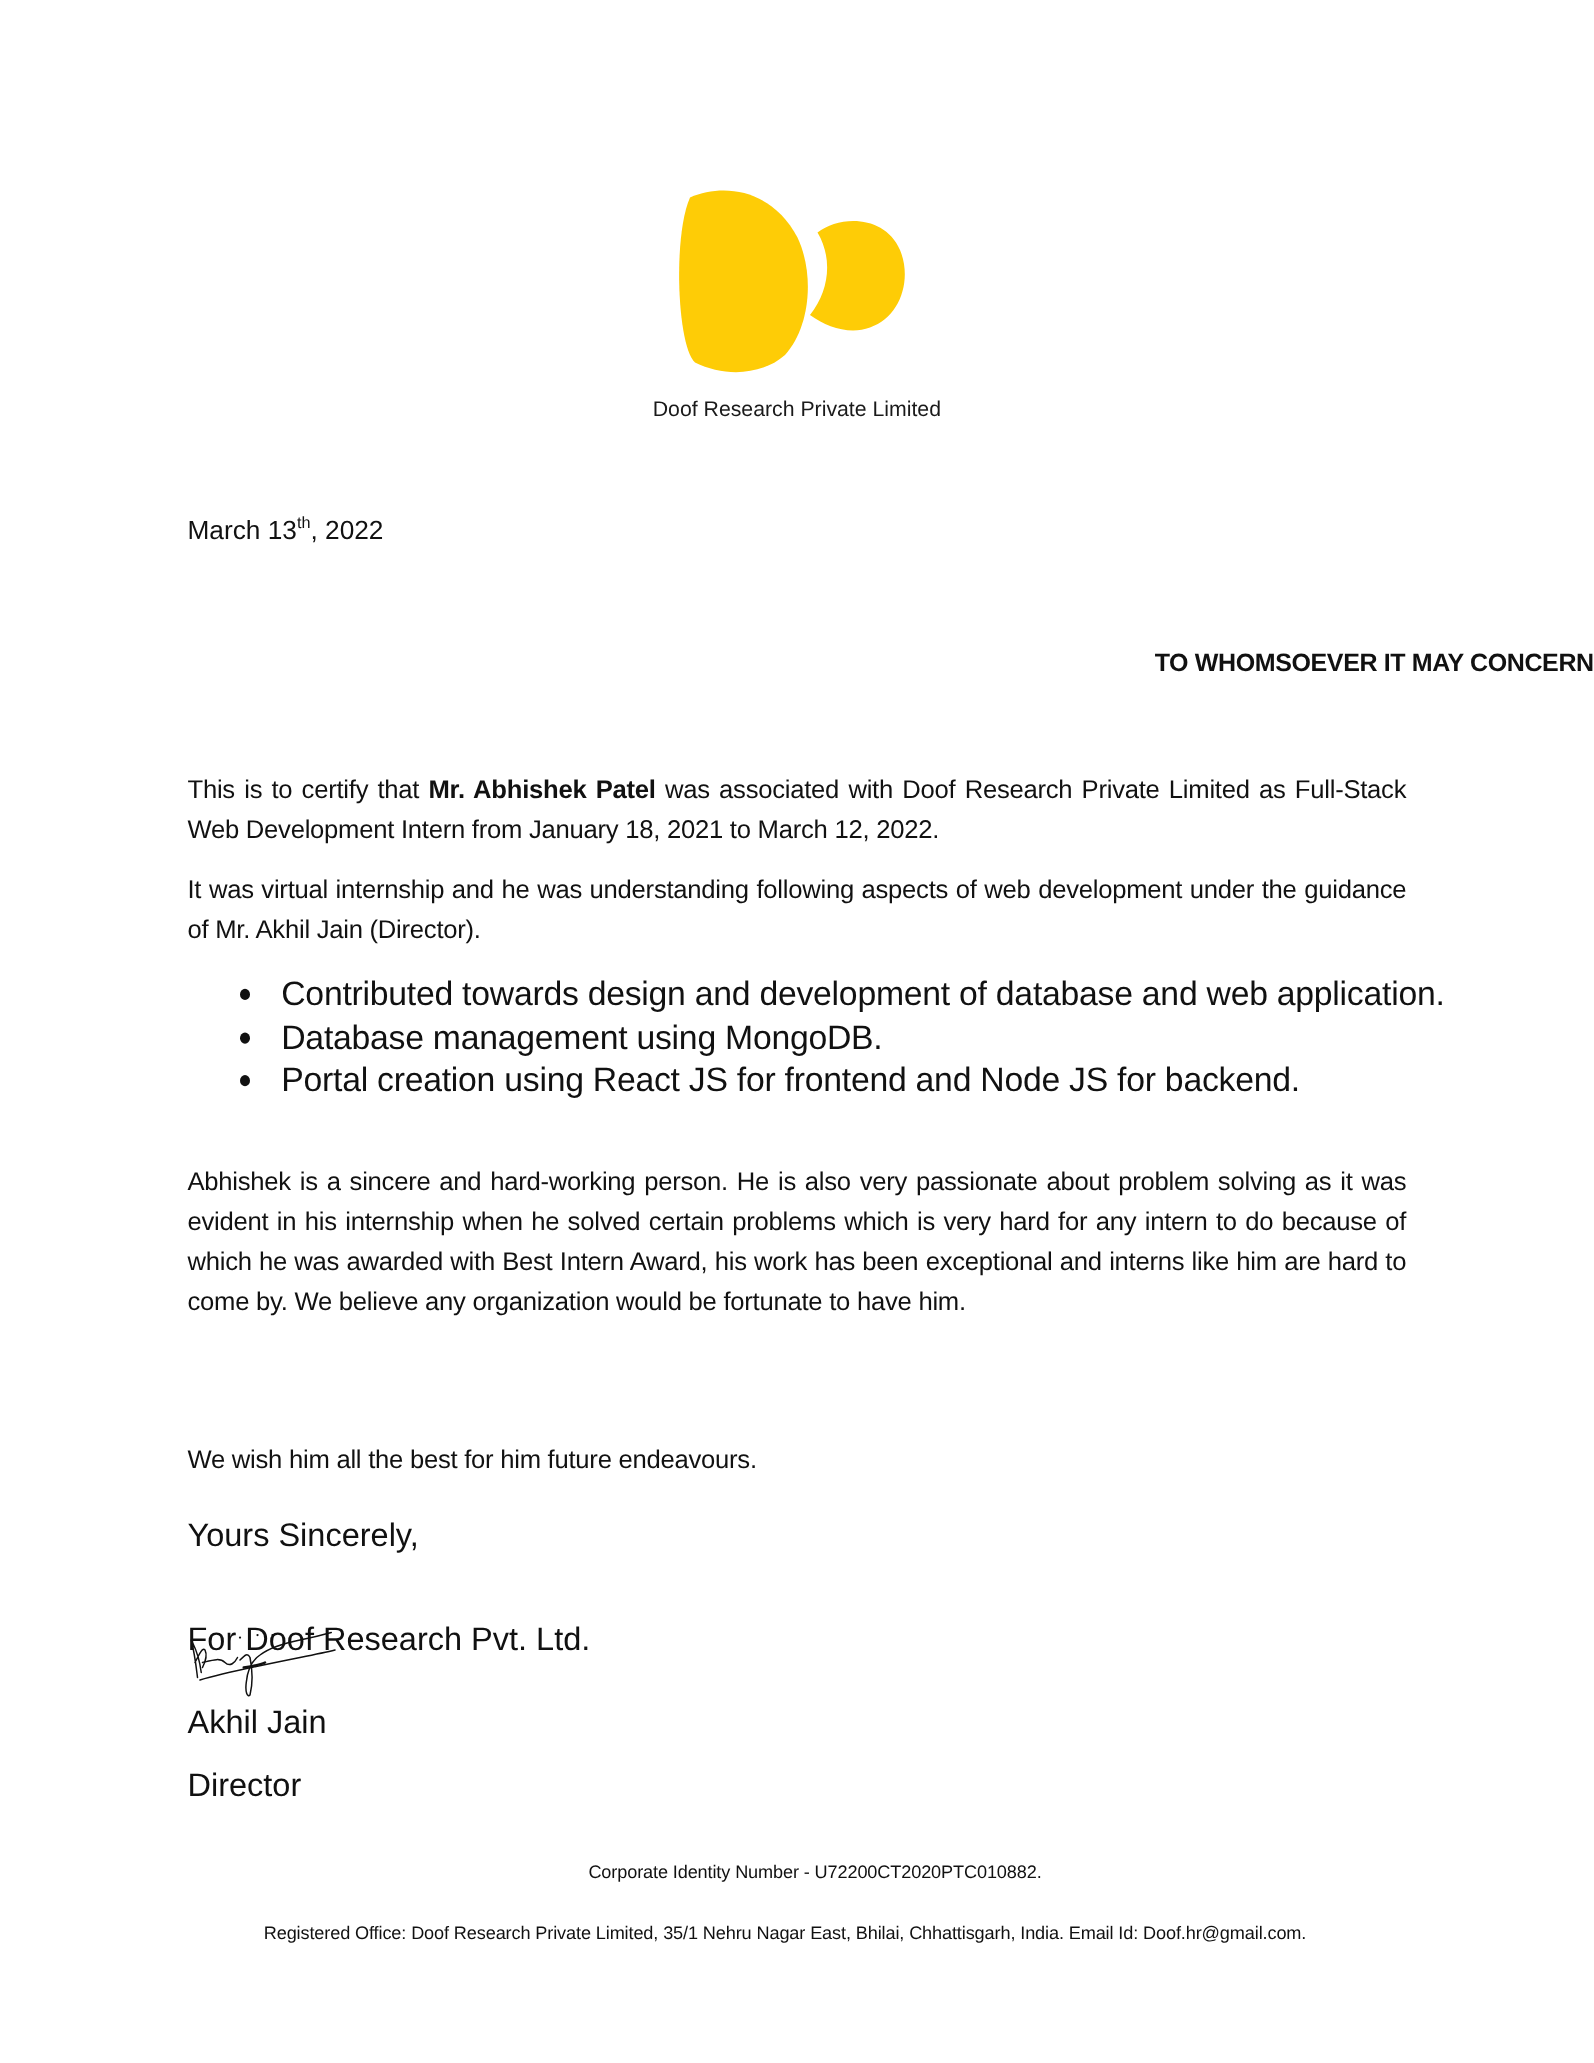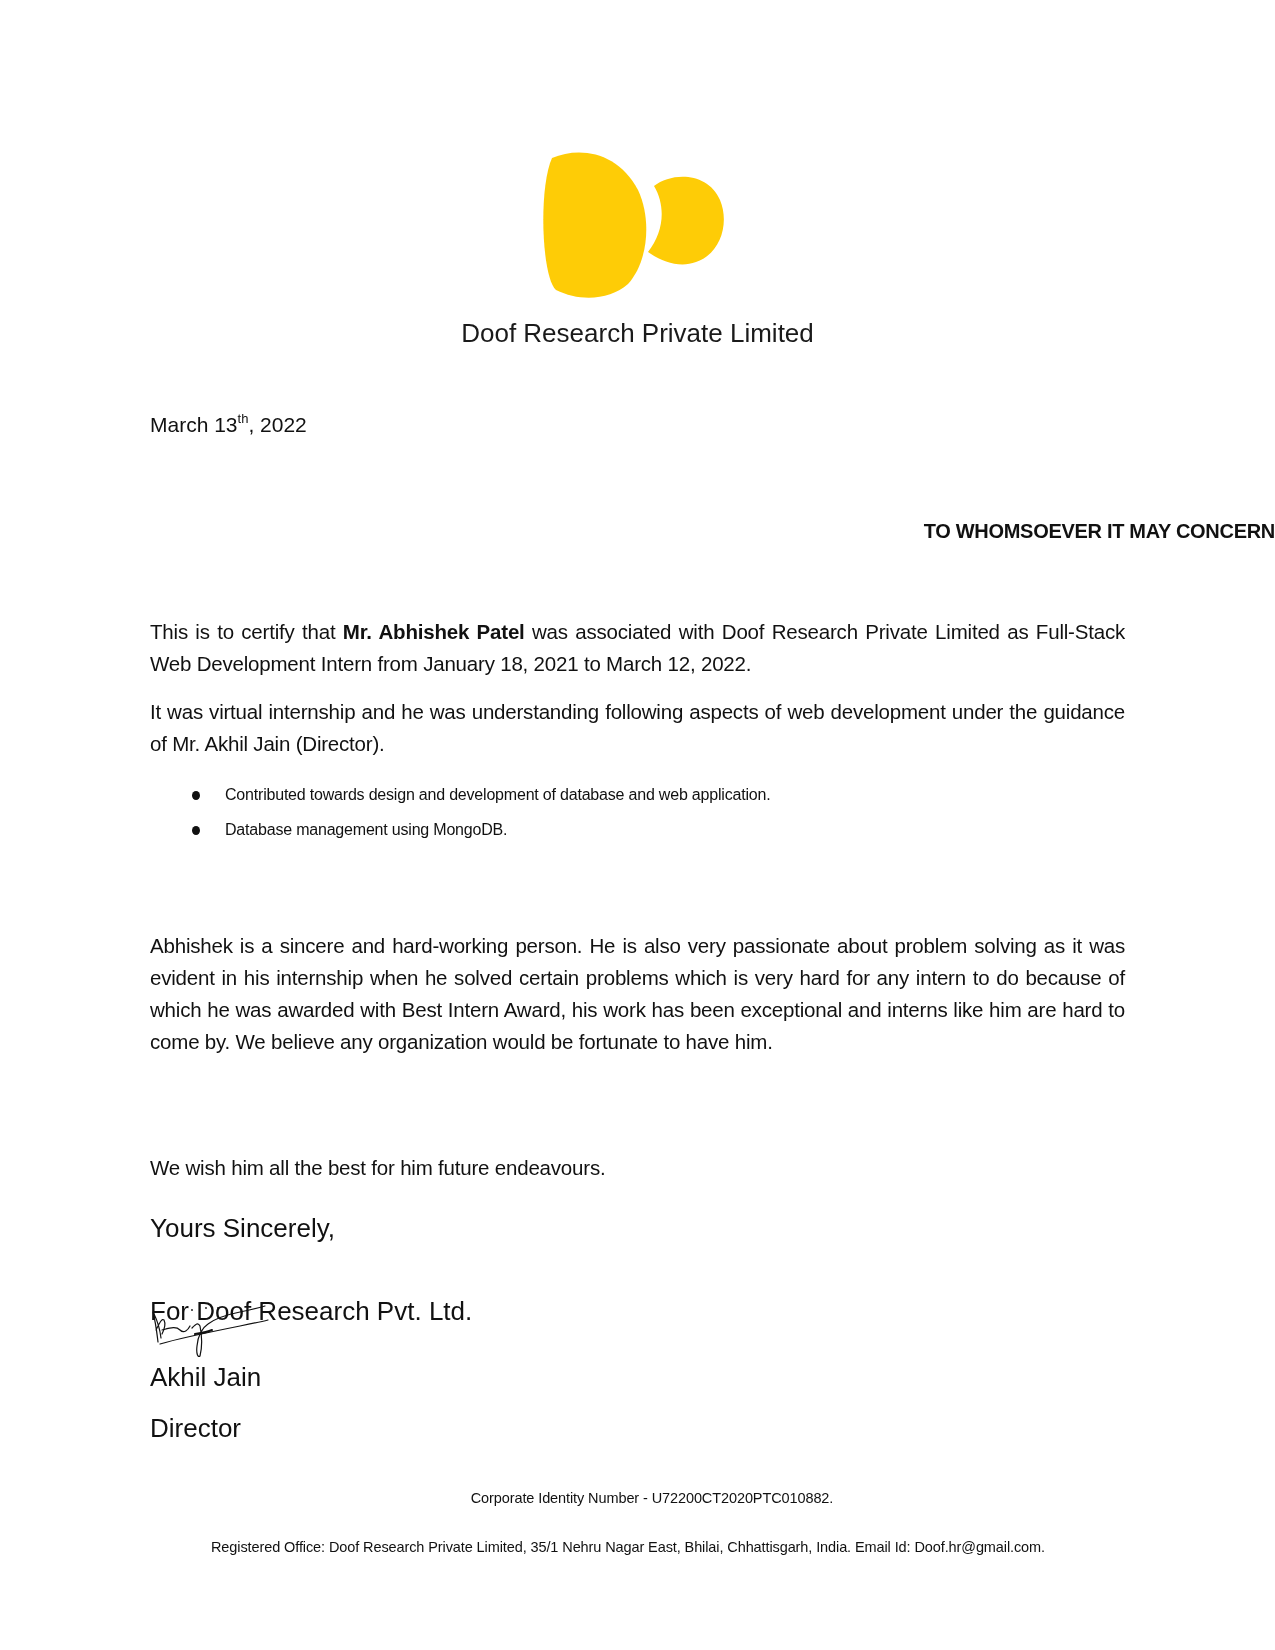--- a/index.html
+++ b/index.html
@@ -1,27 +1,27 @@
 <!DOCTYPE html>
 <html><head>
   <meta charset="utf-8">
   <style>
     html, body { margin: 0; padding: 0; background: #ffffff; }
     body { width: 1275px; height: 1650px; position: relative; overflow: hidden;
            font-family: "Liberation Sans", sans-serif; color: #111111; }
     .abs { position: absolute; }
     #logo { left: 540px; top: 150px; width: 200px; height: 150px; }
-    #company { left: 0; width: 1275px; top: 318px; text-align: center; font-size: 26px; color: #1a1a1a; }
+    #company { left: 0; width: 1275px; top: 318px; text-align: center; font-size: 17px; color: #1a1a1a; }
     #date { left: 150px; top: 413px; font-size: 21px; }
     #date sup { font-size: 13px; vertical-align: 9px; line-height: 0; }
     #title { left: 0; width: 1275px; top: 520px; text-align: right; font-size: 20px; font-weight: bold; letter-spacing: -0.3px; }
     .para { left: 150px; width: 975px; font-size: 20.5px; line-height: 32px; text-align: justify; letter-spacing: -0.2px; }
     #p1 { top: 616px; }
     #p2 { top: 696px; }
-    #bullets { left: 150px; top: 778px; margin: 0; padding: 0; list-style: none; font-size: 16px; letter-spacing: -0.2px; }
+    #bullets { left: 150px; top: 778px; margin: 0; padding: 0; list-style: none; font-size: 27px; letter-spacing: -0.2px; }
     #bullets li { position: relative; padding-left: 75px; height: 34.5px; line-height: 34.5px; }
     #bullets li .dot { position: absolute; left: 42px; top: 13px; width: 8px; height: 9px; border-radius: 50%; background: #111; }
     #p3 { top: 930px; }
     #p4 { top: 1112px; margin-top: 40px; }
     .line { left: 150px; font-size: 26px; }
     #closing { top: 1213px; }
     #forco { top: 1296px; }
     #signature { left: 150px; top: 1300px; width: 130px; height: 60px; }
     #signer { top: 1362px; }
     #role { top: 1413px; }
@@ -43,20 +43,21 @@
 
 <div id="title" class="abs">TO WHOMSOEVER IT MAY CONCERN</div>
 
 <div id="p1" class="abs para"><span>This is to certify that </span><b>Mr. Abhishek Patel</b><span> was associated with Doof Research Private Limited as Full-Stack Web Development Intern from January 18, 2021 to March 12, 2022.</span></div>
 
 <div id="p2" class="abs para">It was virtual internship and he was understanding following aspects of web development under the guidance of Mr. Akhil Jain (Director).</div>
 
 <ul id="bullets" class="abs">
   <li><span class="dot"></span><span>Contributed towards design and development of database and web application.</span></li>
   <li><span class="dot"></span><span>Database management using MongoDB.</span></li>
+  <li><span class="dot"></span><span>Portal creation using React JS for frontend and Node JS for backend.</span></li>
 </ul>
 
 <div id="p3" class="abs para">Abhishek is a sincere and hard-working person. He is also very passionate about problem solving as it was evident in his internship when he solved certain problems which is very hard for any intern to do because of which he was awarded with Best Intern Award, his work has been exceptional and interns like him are hard to come by. We believe any organization would be fortunate to have him.</div>
 
 <div id="p4" class="abs para">We wish him all the best for him future endeavours.</div>
 
 <div id="closing" class="abs line">Yours Sincerely,</div>
 <div id="forco" class="abs line">For Doof Research Pvt. Ltd.</div>
 
 <svg id="signature" class="abs" viewBox="0 0 130 60">

